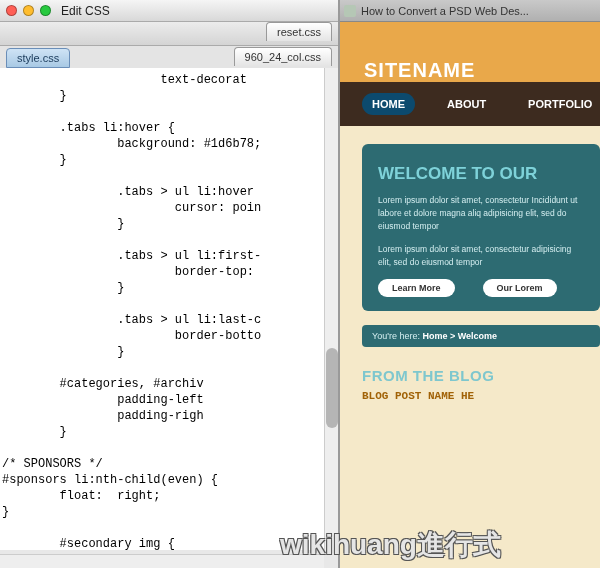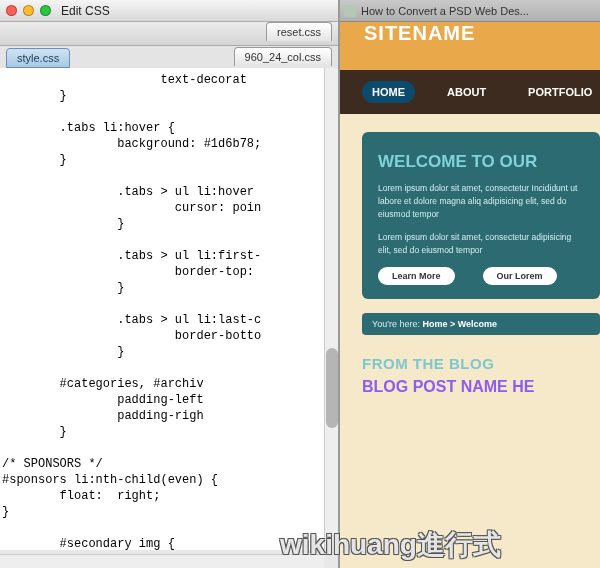--- a/index.html
+++ b/index.html
@@ -31,21 +31,21 @@
 .scrollbar-thumb { position: absolute; left: 1px; width: 12px; top: 280px; height: 80px; background: #b5b5b5; border-radius: 6px; }
 .scrollbar-h { position: absolute; left: 0; bottom: 0; right: 14px; height: 14px; background: #eee; border-top: 1px solid #ccc; }
 
 
 .right-pane { position: absolute; left: 340px; top: 0; width: 260px; height: 568px; background: #f0f0f0; }
 .browser-tabbar { height: 22px; background: linear-gradient(#c9c9c9, #b0b0b0); display: flex; align-items: center; padding: 0 4px; font-size: 11px; color: #333; border-bottom: 1px solid #888; }
 .favicon { width: 12px; height: 12px; background: #b5c7b5; border-radius: 2px; margin-right: 5px; }
 .browser-content { position: absolute; top: 22px; left: 0; right: 0; bottom: 0; background: #f5e9c9; overflow: hidden; }
 
 
-.site-header { height: 48px; background: #e9a84a; display: flex; align-items: flex-start; padding-left: 24px; }
+.site-header { height: 60px; background: #e9a84a; display: flex; align-items: flex-end; padding-left: 24px; }
 .sitename { color: #fff; font-size: 20px; font-weight: bold; letter-spacing: 1px; }
 
 
 .navbar { height: 44px; background: #3d2b1f; display: flex; align-items: center; padding-left: 22px; gap: 22px; }
 .nav-item { color: #fff; font-size: 11px; font-weight: bold; padding: 5px 10px; }
 .nav-item.active { background: #0c4a6e; border-radius: 11px; }
 
 
 .hero { margin: 18px 0 0 22px; background: #2d6b72; border-radius: 6px; padding: 20px 16px 14px 16px; color: #fff; }
 .hero-title { color: #7ed2d9; font-size: 17px; font-weight: bold; margin-bottom: 10px; }
@@ -53,21 +53,21 @@
 .hero-buttons { display: flex; gap: 28px; margin-top: 10px; }
 .hero-btn { background: #fff; color: #333; border-radius: 11px; font-size: 9px; padding: 4px 14px; font-weight: bold; }
 
 
 .breadcrumb { margin: 14px 0 0 22px; background: #2d6b72; border-radius: 4px; padding: 6px 10px; color: #d4eef0; font-size: 9px; }
 .breadcrumb b { color: #fff; }
 
 
 .blog-section { margin: 20px 0 0 22px; }
 .blog-heading { color: #7ec7ce; font-size: 15px; font-weight: bold; letter-spacing: 0.5px; margin-bottom: 6px; }
-.blog-post-title { color: #8b5cf6; font-size: 16px; font-weight: bold; }
+.blog-post-title { color: #a16207; font-size: 11px; font-weight: bold; font-family: Liberation Mono, monospace; }
 
 
 .watermark { position: absolute; bottom: 4px; left: 280px; font-size: 28px; font-weight: bold; color: rgba(255,255,255,0.85); text-shadow: -1px -1px 0 #555, 1px -1px 0 #555, -1px 1px 0 #555, 1px 1px 0 #555; white-space: nowrap; pointer-events: none; font-family: Arial, "Microsoft JhengHei", sans-serif; }
 </style>
 </head>
 <body>
 
 <div class="left-pane">
   <div class="titlebar">
     <div class="traffic-lights">

